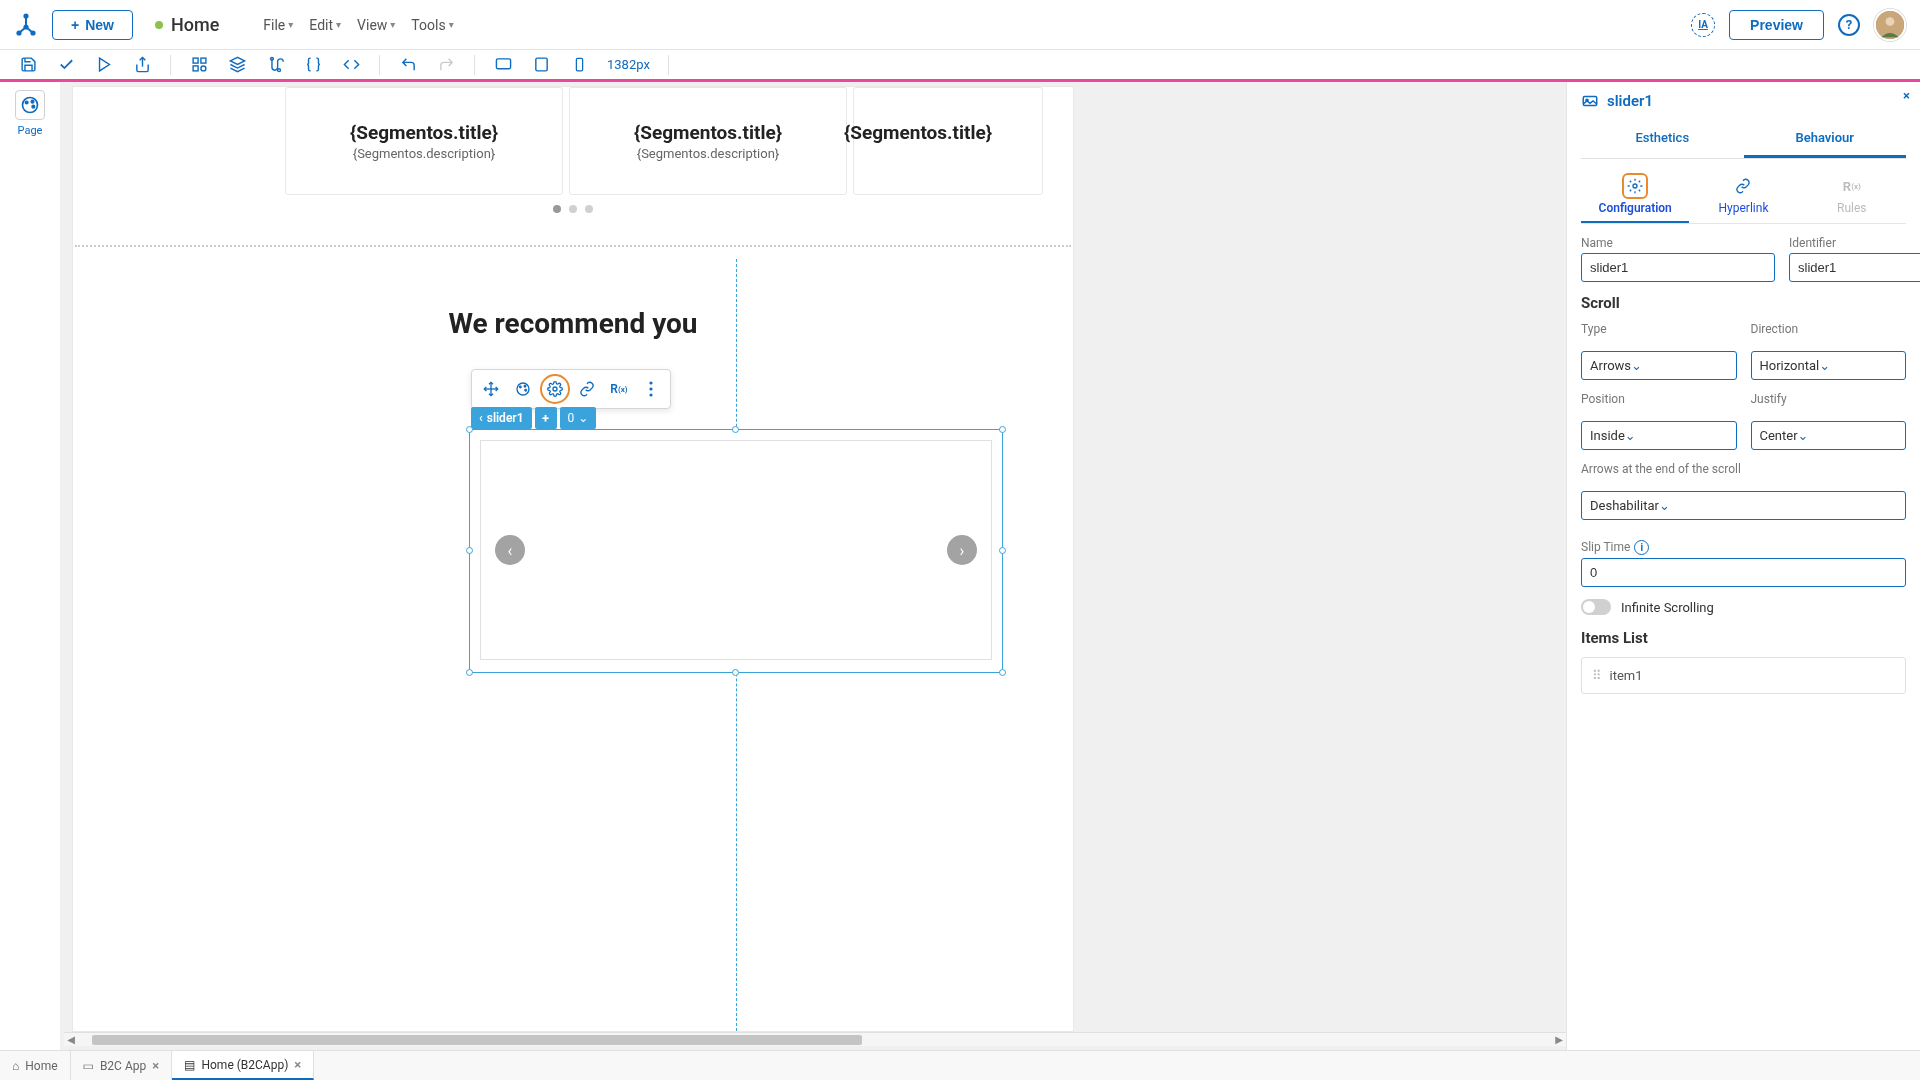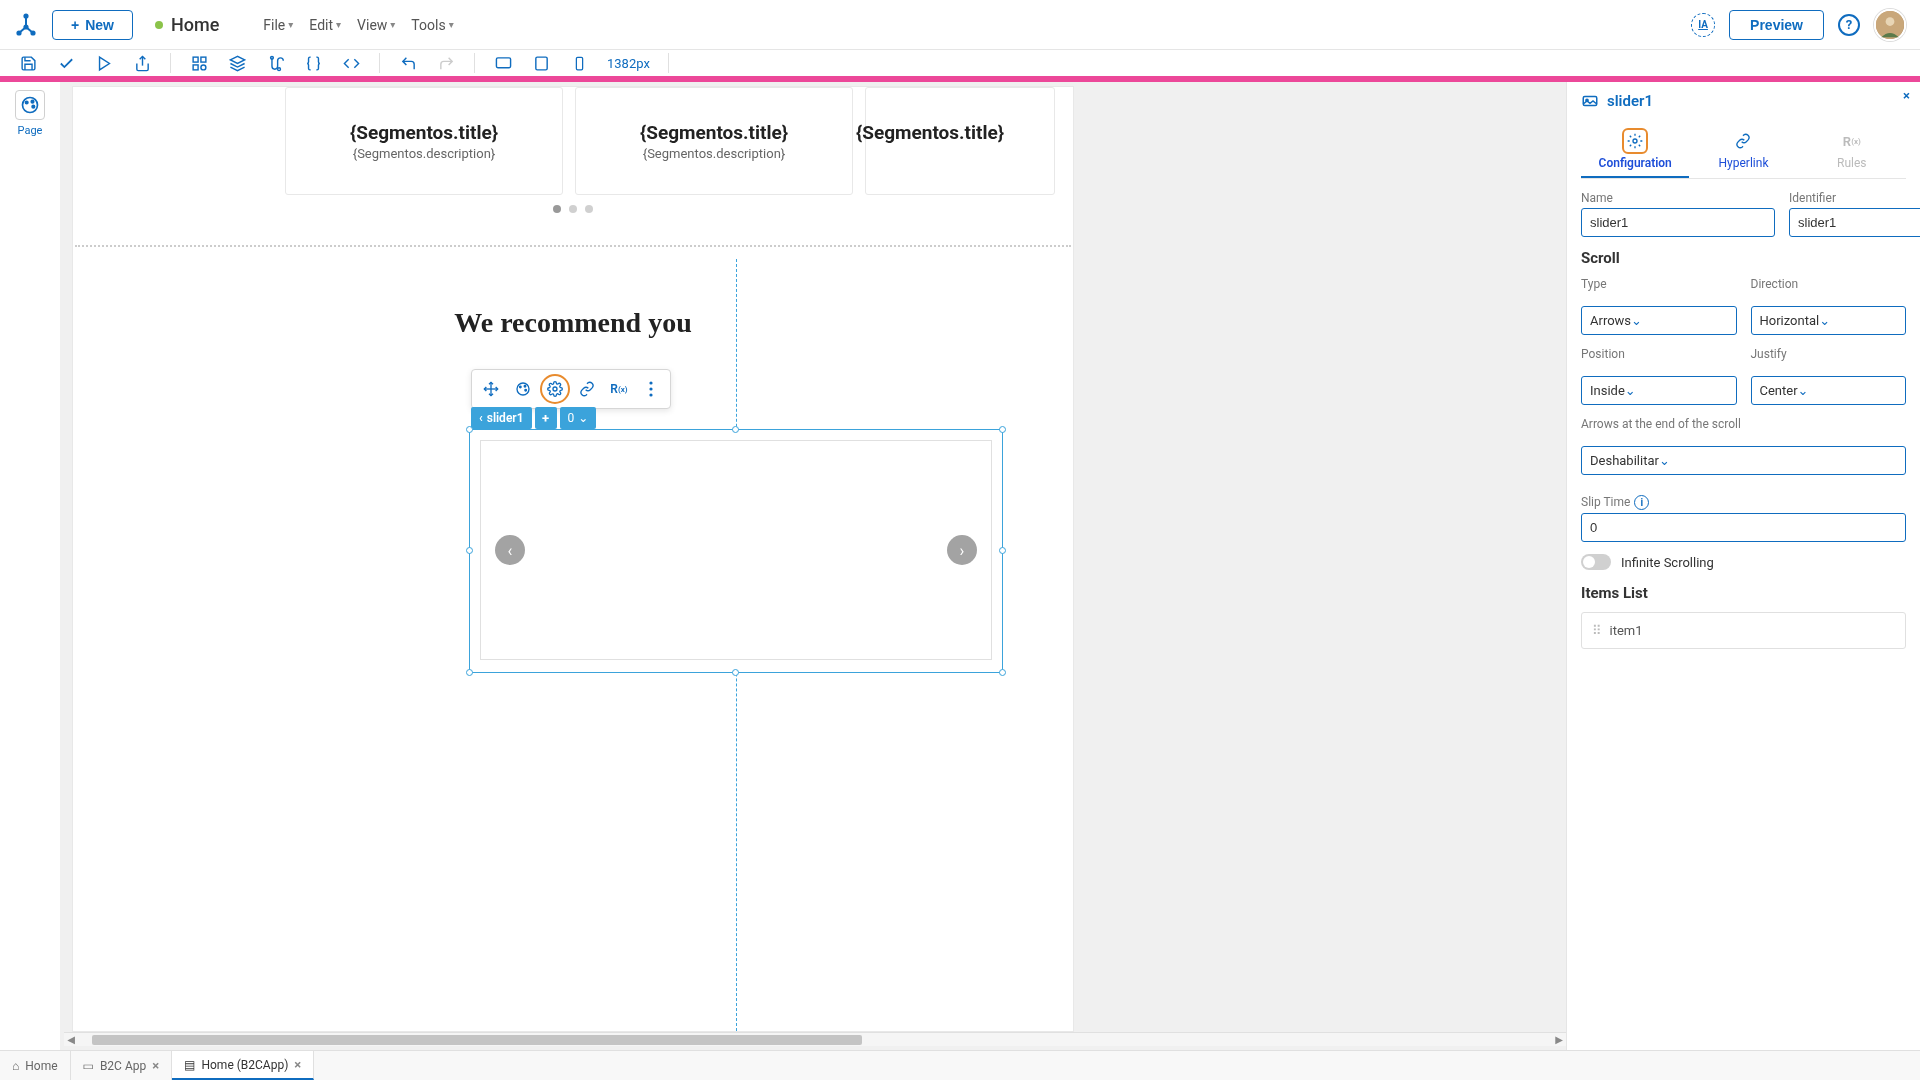--- a/index.html
+++ b/index.html
@@ -16,21 +16,21 @@
 .menus { display: flex; gap: 16px; margin-left: 30px; }
 .menu-item { color: #555; cursor: pointer; display: flex; align-items: center; gap: 3px; font-size: 14px; }
 .chev { font-size: 10px; color: #888; }
 .header-right { margin-left: auto; display: flex; align-items: center; gap: 14px; }
 .ia-badge { width: 24px; height: 24px; border: 1.5px dashed #0f6cbf; border-radius: 50%; display: flex; align-items: center; justify-content: center; color: #0f6cbf; font-size: 10px; font-weight: 700; text-decoration: underline; }
 .preview-btn { border: 1px solid #0f6cbf; color: #0f6cbf; background: #fff; border-radius: 4px; padding: 6px 20px; font-weight: 600; cursor: pointer; font-size: 14px; }
 .help-icon { width: 22px; height: 22px; border: 2px solid #0f6cbf; border-radius: 50%; display: flex; align-items: center; justify-content: center; color: #0f6cbf; font-weight: 700; }
 .avatar { width: 32px; height: 32px; border-radius: 50%; background: linear-gradient(135deg, #d4a574, #8b6f47); border: 2px solid #fff; box-shadow: 0 0 0 1px #ddd; display:flex; align-items:center; justify-content:center; }
 
 
-.toolbar { display: flex; align-items: center; padding: 4px 18px; border-bottom: 6px solid #ec4899; gap: 18px; height: 32px; color: #0f6cbf; }
+.toolbar { display: flex; align-items: center; padding: 4px 18px; border-bottom: 3px solid #ec4899; gap: 18px; height: 32px; color: #0f6cbf; }
 .tb-icon { cursor: pointer; display: flex; align-items: center; justify-content: center; width: 20px; height: 20px; }
 .tb-sep { width: 1px; height: 20px; background: #e0e0e0; }
 .tb-disabled { color: #ccc; cursor: default; }
 .viewport-size { color: #0f6cbf; font-size: 13px; }
 
 
 .main { flex: 1; display: flex; overflow: hidden; position: relative; }
 .left-rail { width: 60px; padding: 8px 6px; display: flex; flex-direction: column; align-items: center; gap: 4px; }
 .page-btn { border: 1px solid #d0d0d0; border-radius: 4px; padding: 4px; display: flex; align-items: center; justify-content: center; }
 .page-label { font-size: 11px; color: #0f6cbf; }
@@ -39,33 +39,33 @@
 .canvas-scroll { flex:1; overflow:hidden; position:relative; }
 .canvas { background: #fff; width: 1002px; height: 100%; margin-left: 8px; position: relative; border: 1px solid #e8e8e8; overflow: hidden; }
 
 
 .site-header { background: #7a7a7a; height: 58px; display: flex; align-items: center; padding: 0 90px; gap: 30px; position: relative; }
 .site-logo { background: #fff; color: #555; font-size: 26px; font-weight: 700; padding: 8px 20px; border-radius: 2px; }
 .site-nav { display: flex; gap: 44px; margin-left: auto; margin-right: 60px; }
 .site-nav a { color: #fff; font-size: 14px; font-weight: 600; }
 
 
-.cards-row { position: absolute; top: 0; left: 212px; display: flex; gap: 12px; text-align: right; }
+.cards-row { position: absolute; top: 0; left: 212px; display: flex; gap: 6px; text-align: right; }
 .card { width: 278px; height: 108px; background: rgba(255,255,255,0.28); border: 1px solid #e8e8e8; border-radius: 3px; display: flex; flex-direction: column; align-items: center; justify-content: center; padding: 10px; }
 .card-title { font-size: 19px; font-weight: 700; color: #222; }
 .card-desc { font-size: 13px; color: #666; margin-top: 2px; }
 .dots { position: absolute; top: 118px; left: 0; right: 0; display: flex; justify-content: center; gap: 8px; }
 .dots span { width: 8px; height: 8px; border-radius: 50%; background: #d0d0d0; }
 .dots span.active { background: #999; }
 
 .dotted-sep { position: absolute; top: 158px; left: 2px; right: 2px; border-top: 2px dotted #ccc; }
 
 
 .recommend { position: absolute; top: 220px; left: 0; right: 0; text-align: center; }
-.recommend h2 { font-size: 28px; font-weight: 700; color: #222; font-family: Liberation Serif, serif; }
+.recommend h2 { font-size: 28px; font-weight: 700; color: #222; }
 .recommend p { font-size: 15px; color: #555; margin-top: 4px; }
 
 
 .float-toolbar { position: absolute; top: 282px; left: 398px; background: #fff; border: 1px solid #d6d6d6; border-radius: 4px; box-shadow: 0 2px 6px rgba(0,0,0,0.1); display: flex; align-items: center; padding: 4px; gap: 2px; }
 .ft-btn { width: 30px; height: 30px; display: flex; align-items: center; justify-content: center; color: #0f6cbf; cursor: pointer; border-radius: 3px; }
 .ft-btn.highlighted { border: 2px solid #e88b2e; border-radius: 50%; }
 .ft-btn.rx { font-size: 12px; font-weight: 600; }
 
 
 .sel-chip-row { position: absolute; top: 320px; left: 398px; display: flex; gap: 3px; }
@@ -404,20 +404,24 @@
       <div class="props-title">
         <span>
             <svg width="18" height="18" viewBox="0 0 24 24" fill="none" stroke="#0f6cbf" stroke-width="2">
               <rect x="3" y="6" width="18" height="12" rx="2"></rect>
               <circle cx="8" cy="11" r="1.5" fill="#0f6cbf"></circle>
               <path d="M3 16l5-4 4 3 4-3 5 4"></path>
             </svg>
           </span>
         <span>slider1</span>
       </div>
+      <div class="props-tabs">
+        <div class="props-tab">Esthetics</div>
+        <div class="props-tab active">Behaviour</div>
+      </div>
       <div class="subtabs">
         <div class="subtab active">
           <div class="sicon">
               <svg width="16" height="16" viewBox="0 0 24 24" fill="none" stroke="#0f6cbf" stroke-width="2">
                 <circle cx="12" cy="12" r="3"></circle>
                 <path d="M12 1v3M12 20v3M4.2 4.2l2.1 2.1M17.7 17.7l2.1 2.1M1 12h3M20 12h3M4.2 19.8l2.1-2.1M17.7 6.3l2.1-2.1"></path>
               </svg>
             </div>
           <span>Configuration</span>
         </div>

